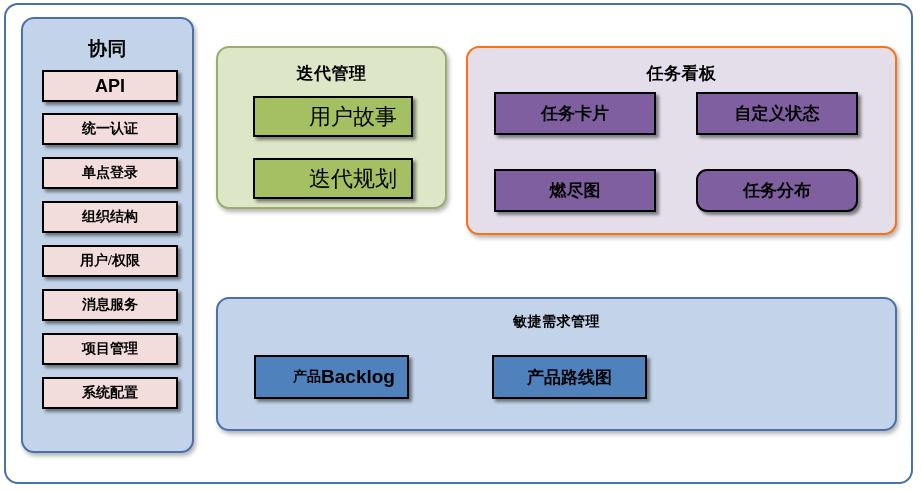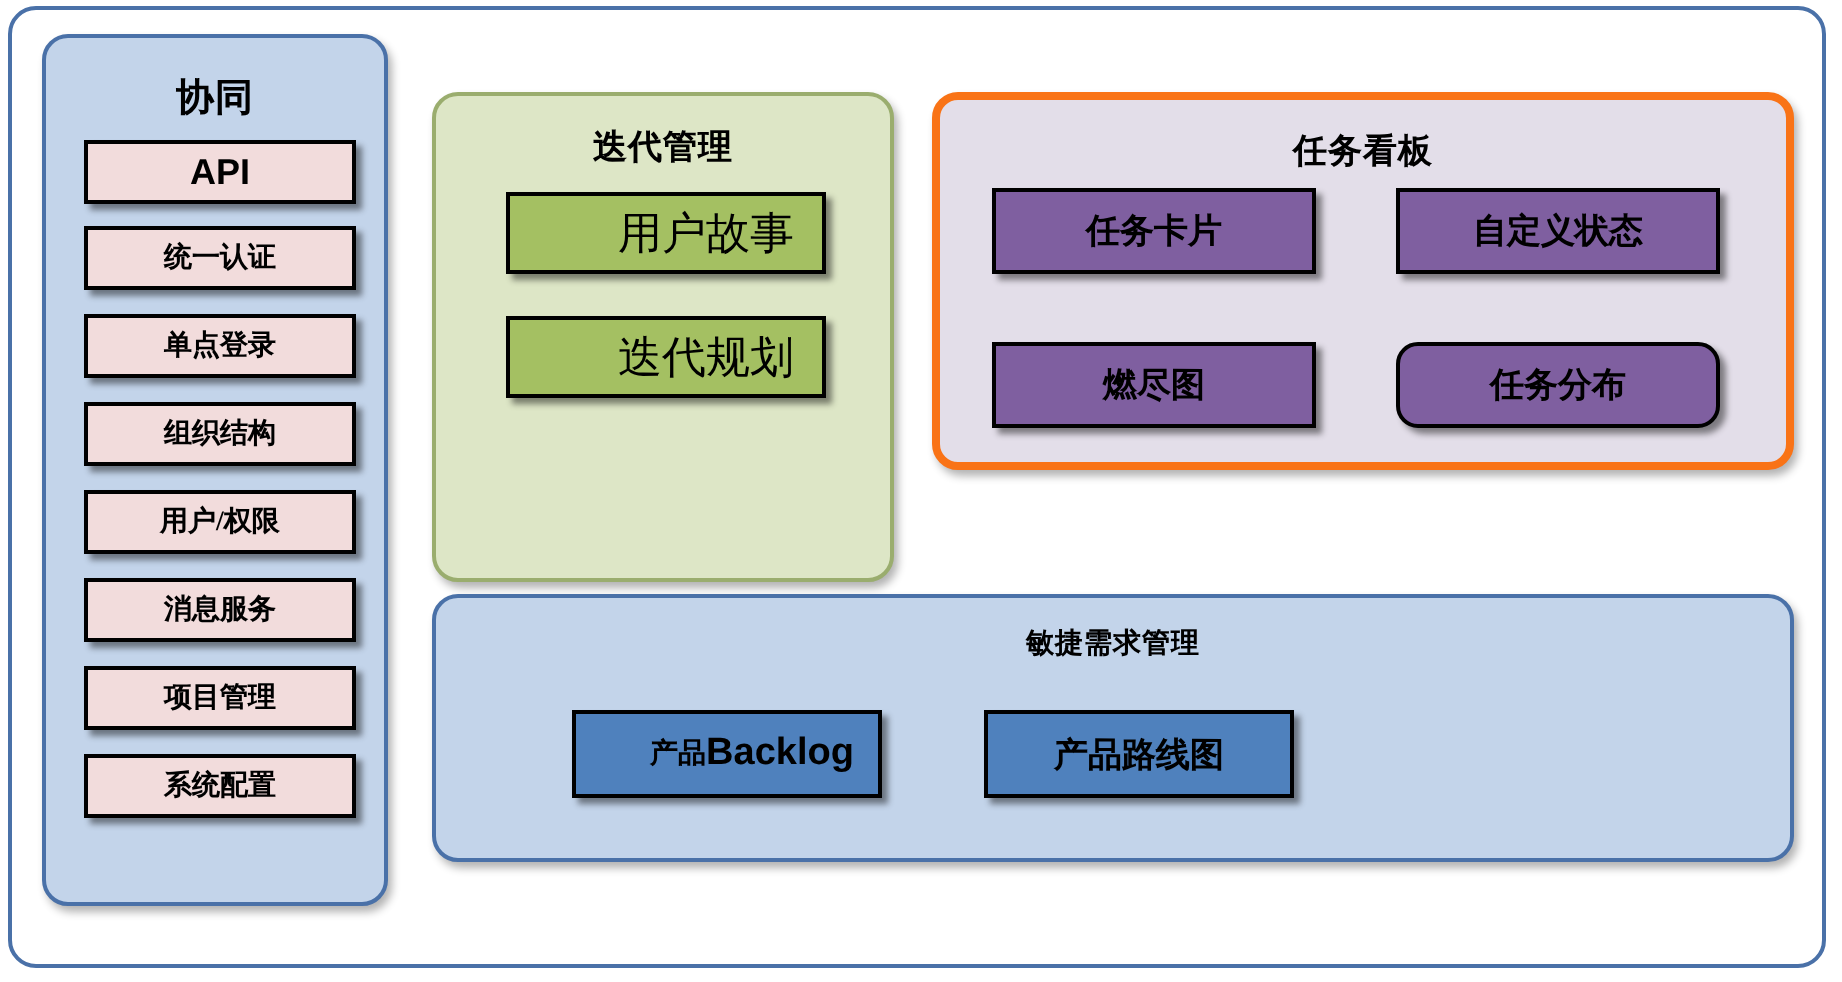--- a/index.html
+++ b/index.html
@@ -91,21 +91,21 @@
   .pill-sidebar.api {
     font-family: "Liberation Sans", "DejaVu Sans", sans-serif;
     font-size: 18px;
   }
 
   
   #iteration {
     left: 216px;
     top: 46px;
     width: 231px;
-    height: 245px;
+    height: 163px;
     background: #dde6c6;
     border: 2px solid #9aad6e;
   }
   #iteration .group-title {
     top: 14px;
     font-size: 17px;
   }
   .pill-green {
     left: 35px;
     width: 160px;
@@ -116,21 +116,21 @@
     padding-left: 40px;
   }
 
   
   #taskboard {
     left: 466px;
     top: 46px;
     width: 431px;
     height: 189px;
     background: #e3dee9;
-    border: 4px solid #f97316;
+    border: 2px solid #f97316;
   }
   #taskboard .group-title {
     top: 14px;
     font-size: 17px;
   }
   .pill-purple {
     width: 162px;
     height: 43px;
     background: #7f5fa0;
     font-size: 17px;
@@ -200,21 +200,21 @@
 
     <div class="pill pill-purple" style="left:26px;  top:44px;text-align:right;">任务卡片</div>
     <div class="pill pill-purple" style="left:228px; top:44px;">自定义状态</div>
     <div class="pill pill-purple" style="left:26px;  top:121px;">燃尽图</div>
     <div class="pill pill-purple" style="left:228px; top:121px;border-radius:11px;">任务分布</div>
   </div>
 
   <div id="agile" class="group group-shadow">
     <div class="group-title">敏捷需求管理</div>
 
-    <div class="pill pill-blue" style="left:68px;padding-left:25px;">
+    <div class="pill pill-blue" style="left:36px;padding-left:25px;">
       <span class="mixed-han">产品</span>
         <span class="mixed-latin">Backlog</span>
     </div>
 
     <div class="pill pill-blue" style="left:274px;">产品路线图</div>
   </div>
 
 </div>
 
 </body></html>

